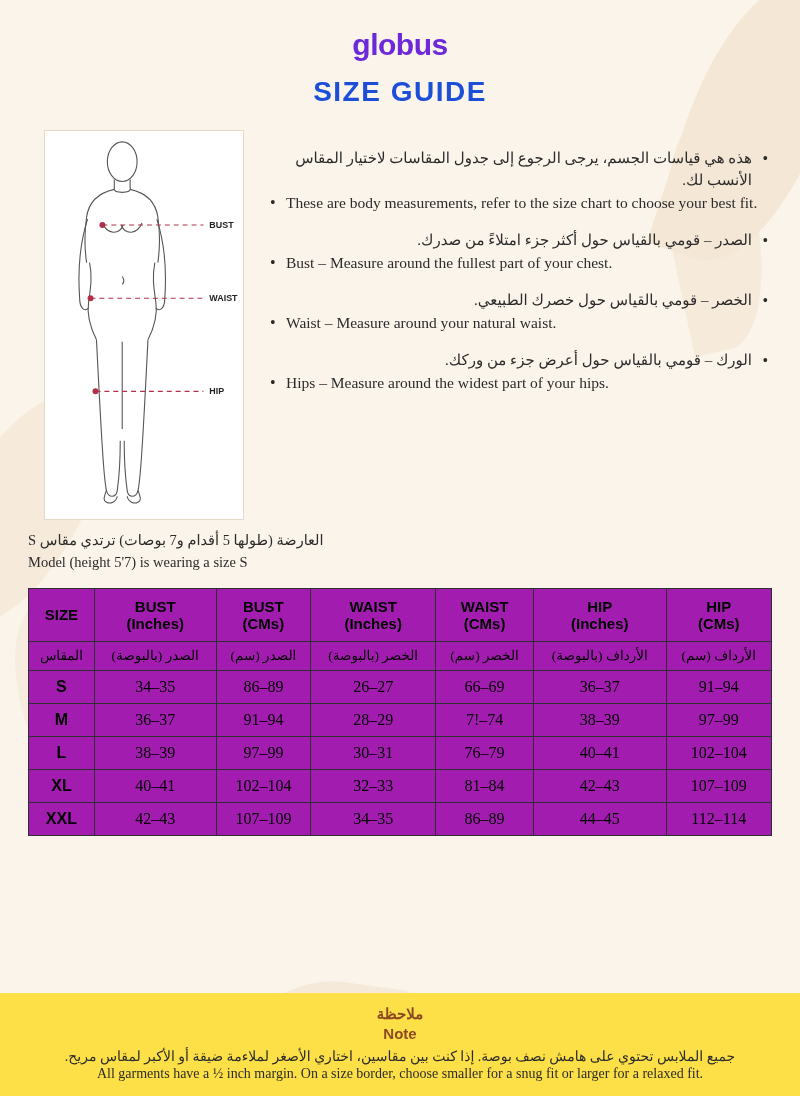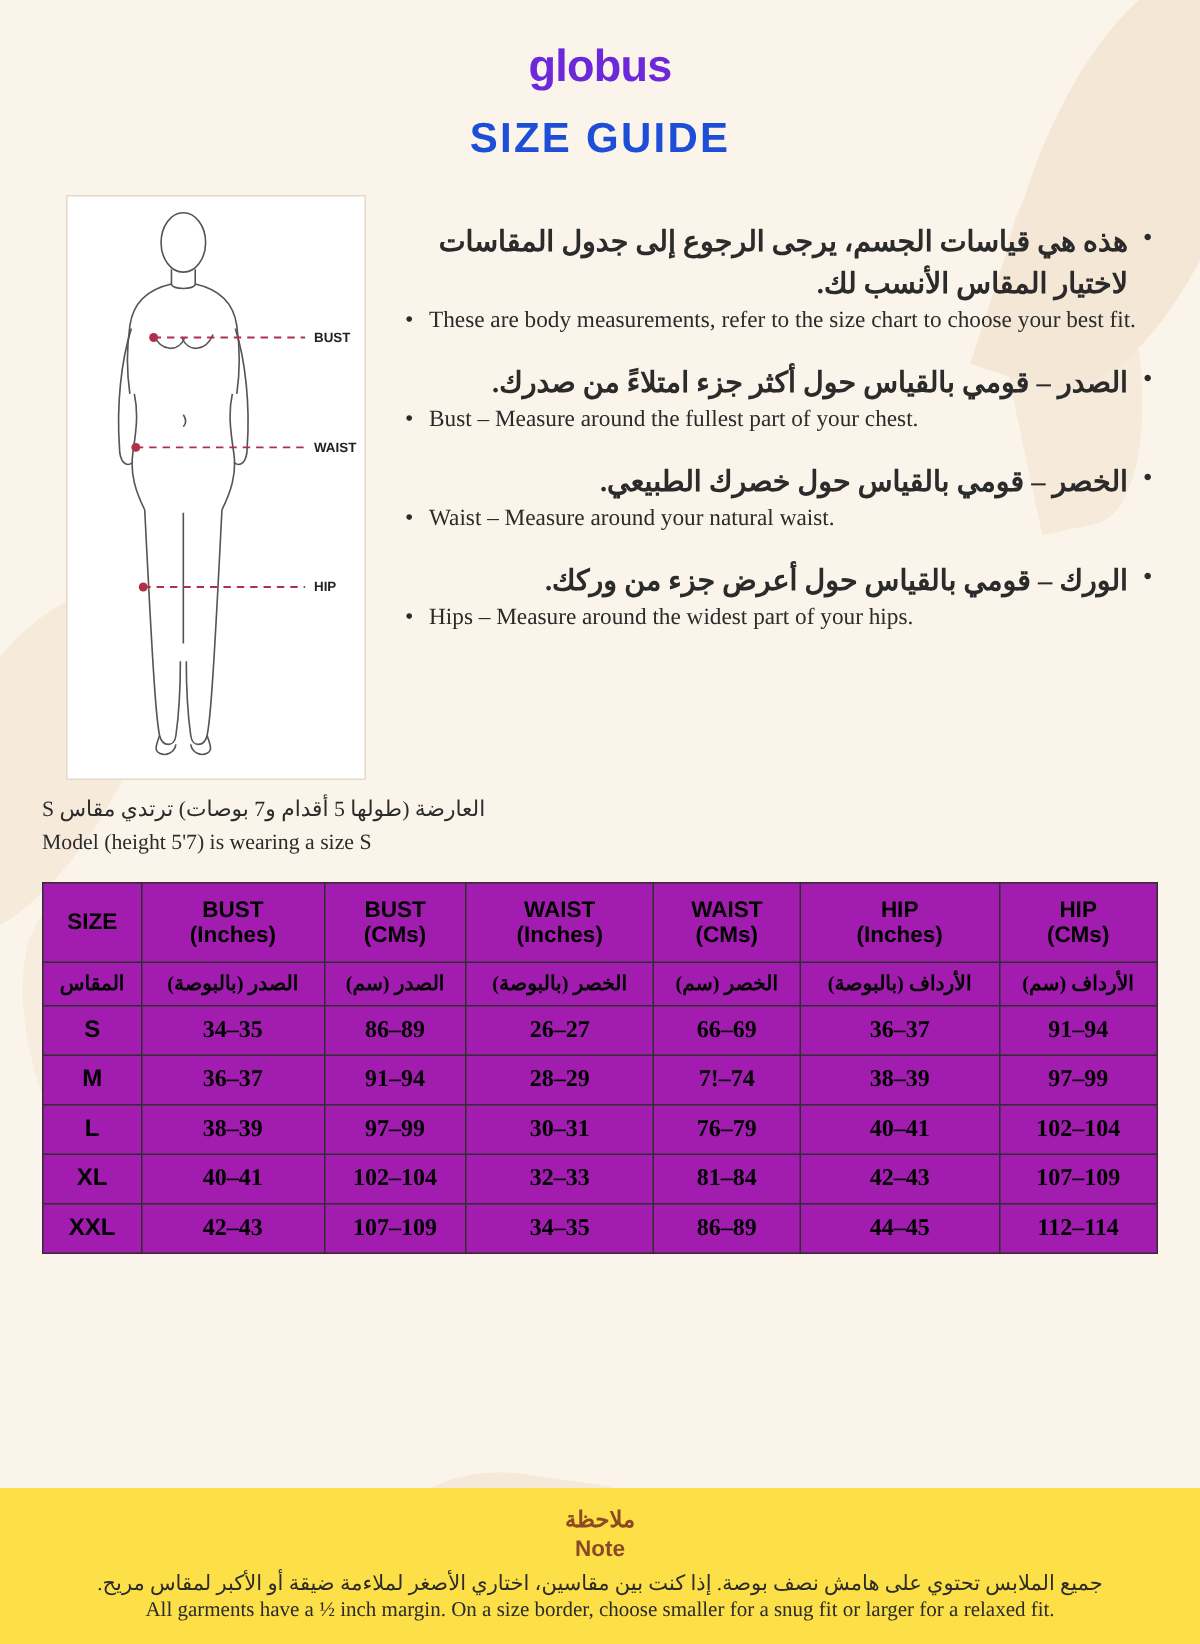--- a/index.html
+++ b/index.html
@@ -66,39 +66,38 @@
     line-height: 1.45;
     color: #2b2b2b;
   }
   .b-line::before {
     content: "•";
     position: absolute;
     left: 4px; top: -1px;
     color: #2b2b2b;
     font-size: 16px;
   }
-  .b-ar { direction: rtl; text-align: right; font-size: 19px; font-weight: bold; }
+  .b-ar { direction: rtl; text-align: right; font-size: 15px; }
   .b-ar::before { left: auto; right: 4px; }
   .b-ar { padding-left: 0; padding-right: 20px; }
 
   .model-note { margin-top: 10px; font-size: 14.5px; line-height: 1.5; color: #2b2b2b; }
   .model-note .ar { direction: rtl; text-align: left; }
 
   table.size {
     width: 100%;
     border-collapse: collapse;
     margin-top: 14px;
     background: #a21caf;
     font-family: "Liberation Serif", serif;
   }
   table.size th, table.size td {
     border: 1px solid #2f2f2f;
     text-align: center;
     padding: 7px 2px;
-    font-weight: bold;
   }
   table.size thead th {
     font-family: "Liberation Sans", sans-serif;
     font-weight: bold;
     font-size: 15px;
     line-height: 1.15;
     padding: 9px 2px;
   }
   table.size .ar-row td {
     font-size: 13.5px;

